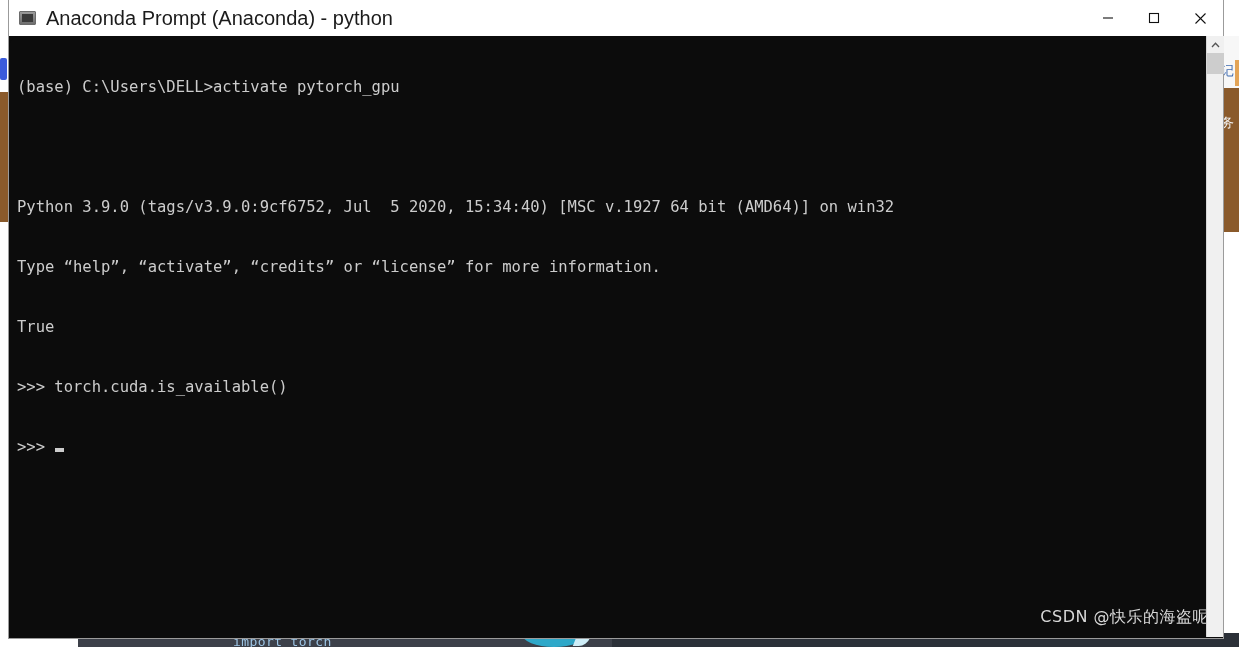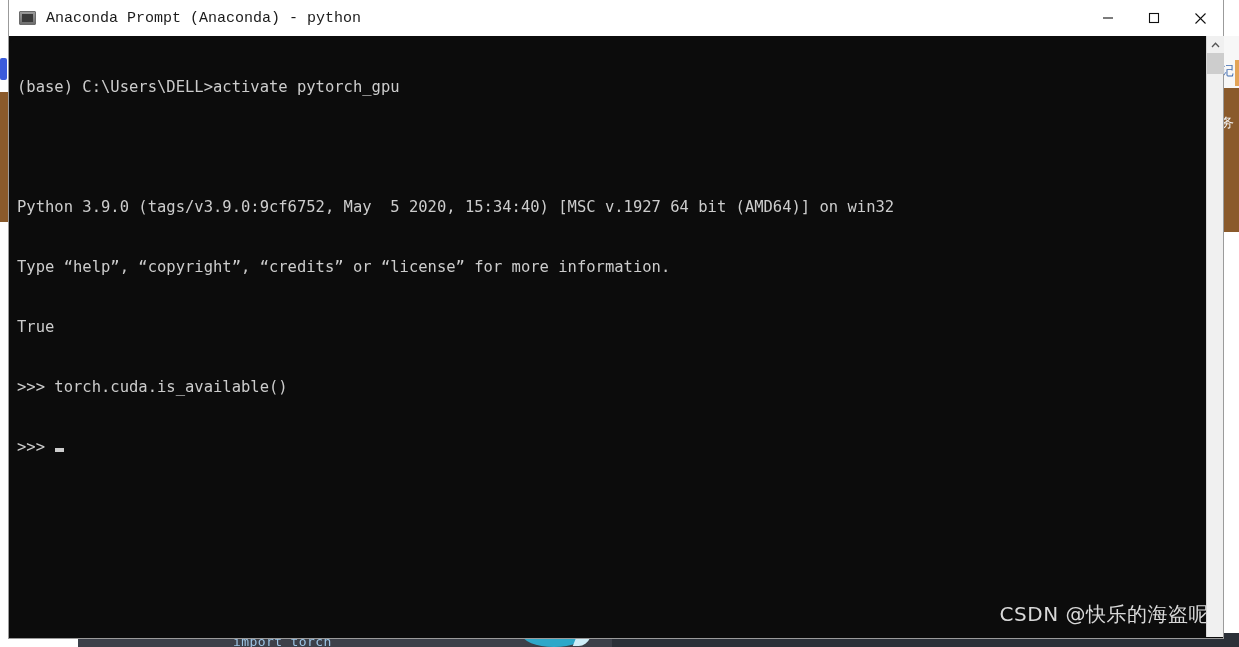--- a/index.html
+++ b/index.html
@@ -175,22 +175,22 @@
     box-sizing: border-box;
   }
   .title-icon::after {
     content: "";
     position: absolute;
     left: 2px; top: 2px;
     right: 2px; bottom: 2px;
     background: #3a3a3a;
   }
   .title-text {
-    font-family: Liberation Mono, monospace;
-    font-size: 15px;
+    font-family: Liberation Sans, sans-serif;
+    font-size: 20px;
     color: #1b1b1b;
     white-space: nowrap;
   }
   .title-spacer { flex: 1 1 auto; }
 
   .win-btns {
     display: flex;
     height: 36px;
     flex: 0 0 auto;
   }
@@ -259,21 +259,21 @@
     height: 21px;
     background: #cdcdcd;
   }
 
   
   .watermark {
     position: absolute;
     right: 14px;
     bottom: 10px;
     font-family: "DejaVu Sans", sans-serif;
-    font-size: 20px;
+    font-size: 16px;
     color: #d8d8d8;
     white-space: nowrap;
     letter-spacing: 0.5px;
   }
 </style>
 </head>
 <body>
 
 <div id="desktop">
 
@@ -321,22 +321,22 @@
           <line x1="11.5" y1="1.5" x2="1.5" y2="11.5" stroke="#111" stroke-width="1.1"></line>
         </svg>
       </div>
     </div>
   </div>
 
   <div class="term-body">
     <div class="term-text">
       <div class="term-line">(base) C:\Users\DELL&gt;activate pytorch_gpu</div>
       <div class="term-line"></div>
-      <div class="term-line">Python 3.9.0 (tags/v3.9.0:9cf6752, May  5 2020, 15:34:40) [MSC v.1927 64 bit (AMD64)] on win32</div>
-      <div class="term-line">Type “help”, “copyright”, “credits” or “license” for more information.</div>
+      <div class="term-line">Python 3.9.0 (tags/v3.9.0:9cf6752, Jul  5 2020, 15:34:40) [MSC v.1927 64 bit (AMD64)] on win32</div>
+      <div class="term-line">Type “help”, “activate”, “credits” or “license” for more information.</div>
       <div class="term-line">True</div>
       <div class="term-line">&gt;&gt;&gt; torch.cuda.is_available()</div>
       <div class="term-line"><span>&gt;&gt;&gt;</span><span class="cursor-block"></span></div>
     </div>
 
     <div class="watermark">CSDN @快乐的海盗呢</div>
   </div>
 
   <div class="term-scrollbar">
     <div class="sb-arrow">

